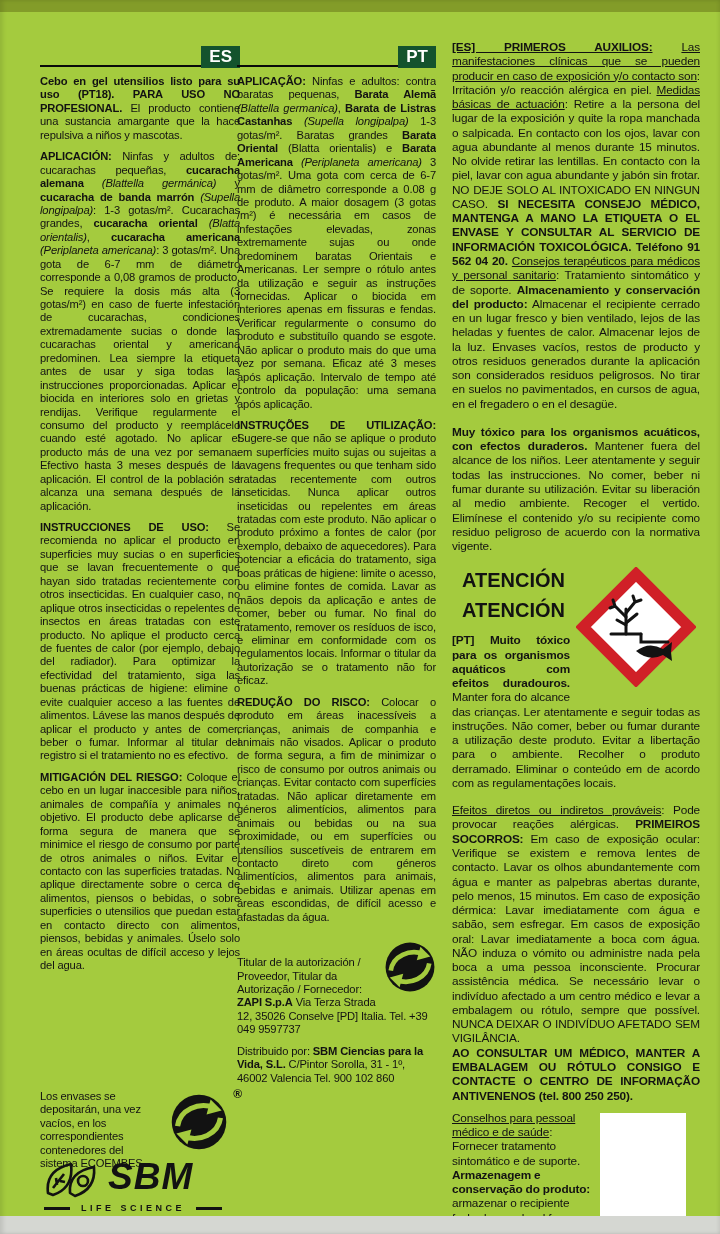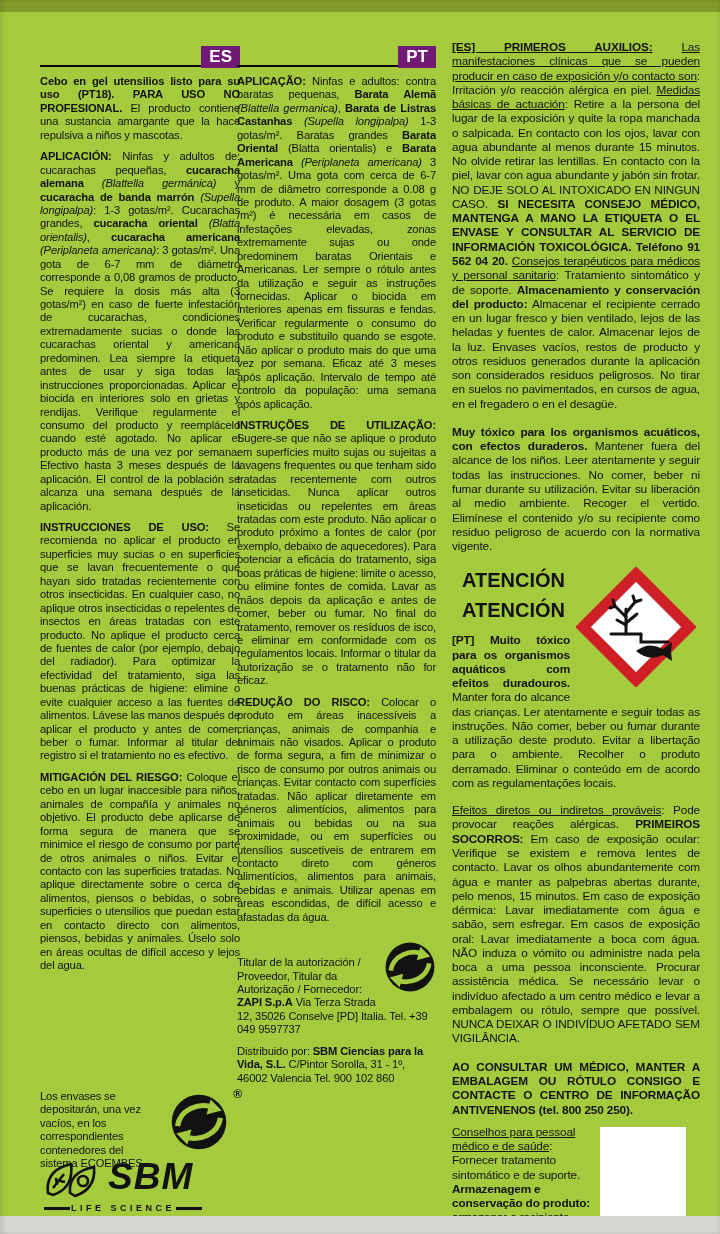--- a/index.html
+++ b/index.html
@@ -11,21 +11,21 @@
        box-shadow:inset 3px 0 4px rgba(0,0,0,.10), inset -2px 0 3px rgba(0,0,0,.06);}
   .col{position:absolute;top:42px;}
   #col-es{left:40px;width:200px;}
   #col-pt{left:237px;width:199px;}
   #col-right{left:452px;top:40px;width:248px;height:1188px;overflow:hidden;}
   .flow{overflow:hidden;}
   #col-es .flow{max-height:994px;}
   #col-pt .flow{max-height:1176px;}
   .tagrow{display:flex;align-items:flex-end;height:26px;margin-bottom:7px;}
   .tagline{flex:1;border-bottom:2.5px solid #0a0a0a;margin-bottom:1px;}
-  .tagbox{background:#701a75;color:#fff;font-weight:bold;font-size:17px;
+  .tagbox{background:#14532d;color:#fff;font-weight:bold;font-size:17px;
           padding:2px 8px 3px;line-height:1;}
   .blk{font-size:11.2px;line-height:1.2;text-align:justify;margin-top:8px;
        letter-spacing:-0.15px;}
   #col-right .blk{font-size:11.8px;line-height:1.21;}
   .flow > .blk:first-child{margin-top:0;}
   .left{text-align:left;}
   .b{font-weight:bold;}
   .i{font-style:italic;}
   .u{text-decoration:underline;}
   .ub{font-weight:bold;text-decoration:underline;}
@@ -37,21 +37,21 @@
             margin:2px 14px 6px 8px;}
   .gd{float:right;position:relative;margin:3px 0 4px 7px;}
   .gd .reg{position:absolute;top:-6px;right:-14px;font-size:12px;font-weight:bold;}
   .gd-lg svg{width:58px;height:58px;}
   .gd-sm svg{width:52px;height:52px;}
   .gd-lg{margin-right:12px;}
   .envases-group{position:absolute;left:0;top:1040px;width:200px;}
   .sbm{position:absolute;left:4px;top:1116px;width:196px;}
   .sbm-row{display:flex;align-items:flex-start;gap:6px;font-style:italic;}
   .sbm-name{font-size:37px;font-weight:bold;letter-spacing:1px;line-height:1;}
-  .sbm-tagrow{display:flex;align-items:center;gap:1px;margin-top:3px;}
+  .sbm-tagrow{display:flex;align-items:center;gap:11px;margin-top:3px;}
   .sbm-dash{height:3px;background:#121212;flex:0 0 26px;}
   .sbm-tagline{font-size:9px;font-weight:bold;letter-spacing:3.5px;white-space:nowrap;}
 </style>
 </head>
 <body>
 
 <div class="strip-top"></div>
 
 <div class="col" id="col-es">
   <div class="tagrow">
@@ -135,19 +135,19 @@
         <path d="M35 67 H65"></path>
         <path d="M65 67 L65 75 H92"></path>
       </g>
       <path d="M60 84 q13 -10 27 -2 l9 -7 l-1 10 l1 9 l-9 -6 q-14 7 -27 -4 z" fill="#121212"></path>
     </svg>
   </div>
         <div class="warn-title"><span>ATENCIÓN</span><br><span>ATENCIÓN</span></div>
       </div>
       <div class="blk"><span class="b">[PT] Muito tóxico para os organismos aquáticos com efeitos duradouros.</span><span> Manter fora do alcance das crianças. Ler atentamente e seguir todas as instruções. Não comer, beber ou fumar durante a utilização deste produto. Evitar a libertação para o ambiente. Recolher o produto derramado. Eliminar o conteúdo em de acordo com as regulamentações locais.</span></div>
       <div class="blk" style="margin-top: 13px;"><span class="u">Efeitos diretos ou indiretos prováveis</span><span>: Pode provocar reações alérgicas. </span><span class="b">PRIMEIROS SOCORROS:</span><span> Em caso de exposição ocular: Verifique se existem e remova lentes de contacto. Lavar os olhos abundantemente com água e manter as palpebras abertas durante, pelo menos, 15 minutos. Em caso de exposição dérmica: Lavar imediatamente com água e sabão, sem esfregar. Em casos de exposição oral: Lavar imediatamente a boca com água. NÃO induza o vómito ou administre nada pela boca a uma pessoa inconsciente. Procurar assistência médica. Se necessário levar o indivíduo afectado a um centro médico e levar a embalagem ou rótulo, sempre que possível.  NUNCA DEIXAR O INDIVÍDUO AFETADO SEM VIGILÂNCIA.</span></div>
-      <div class="blk" style="margin-top: 14px;"><span class="b">AO CONSULTAR UM MÉDICO, MANTER A EMBALAGEM OU RÓTULO CONSIGO E CONTACTE O CENTRO DE INFORMAÇÃO ANTIVENENOS (tel. 800 250 250).</span></div>
+      <div class="blk" style="margin-top: 0;"><span class="b">AO CONSULTAR UM MÉDICO, MANTER A EMBALAGEM OU RÓTULO CONSIGO E CONTACTE O CENTRO DE INFORMAÇÃO ANTIVENENOS (tel. 800 250 250).</span></div>
       <div class="blk left"><div class="whitebox"></div><span class="u">Conselhos para pessoal médico e de saúde</span><span>: Fornecer tratamento sintomático e de suporte. </span><span class="b">Armazenagem e conservação do produto:</span><span> armazenar o recipiente fechado num local fresco e bem ventilado, protegido do gelo, afastado de fontes de calor e ao abrigo da luz.  Não libertar para o ambiente. Não reutilizar o recipiente. O produto e o seu recipiente devem ser eliminados de acordo com a legislação local.</span></div>
     </div>
 </div>
 
 <div class="strip-bottom"></div>
 <div class="edge-shade"></div>
 
 </body></html>

